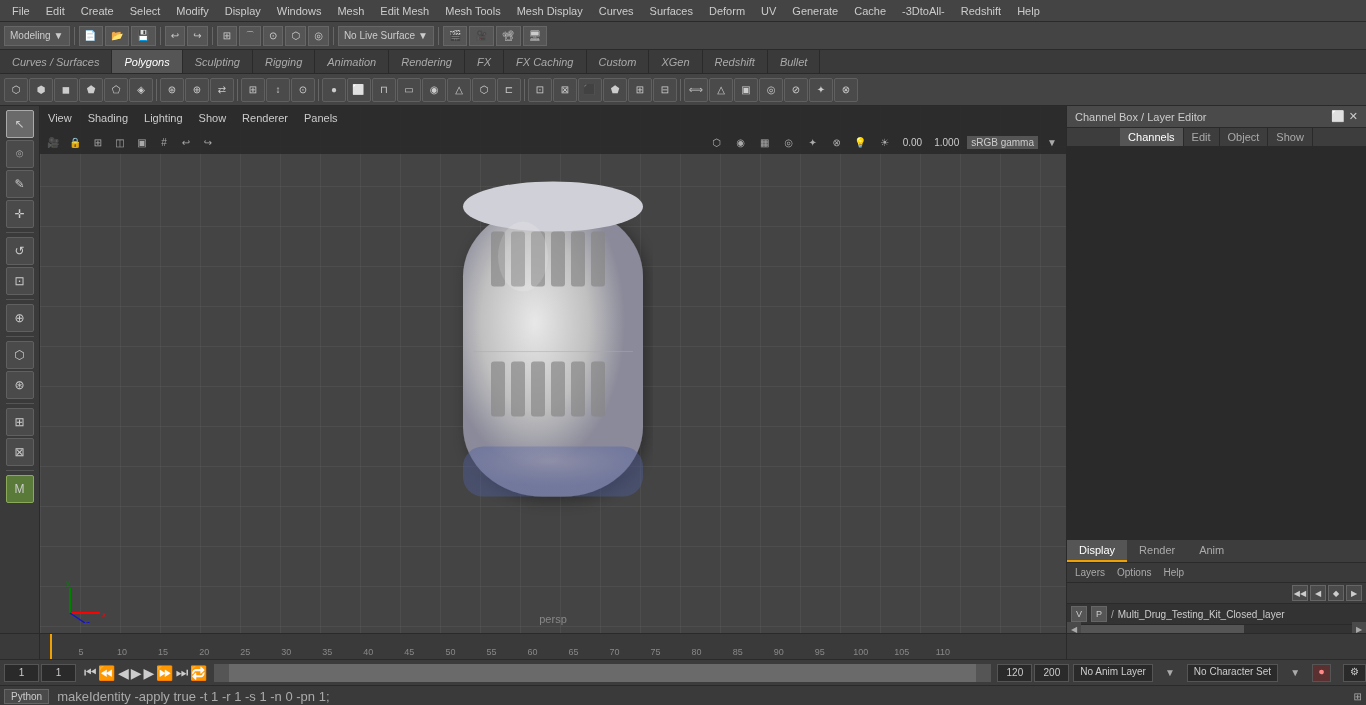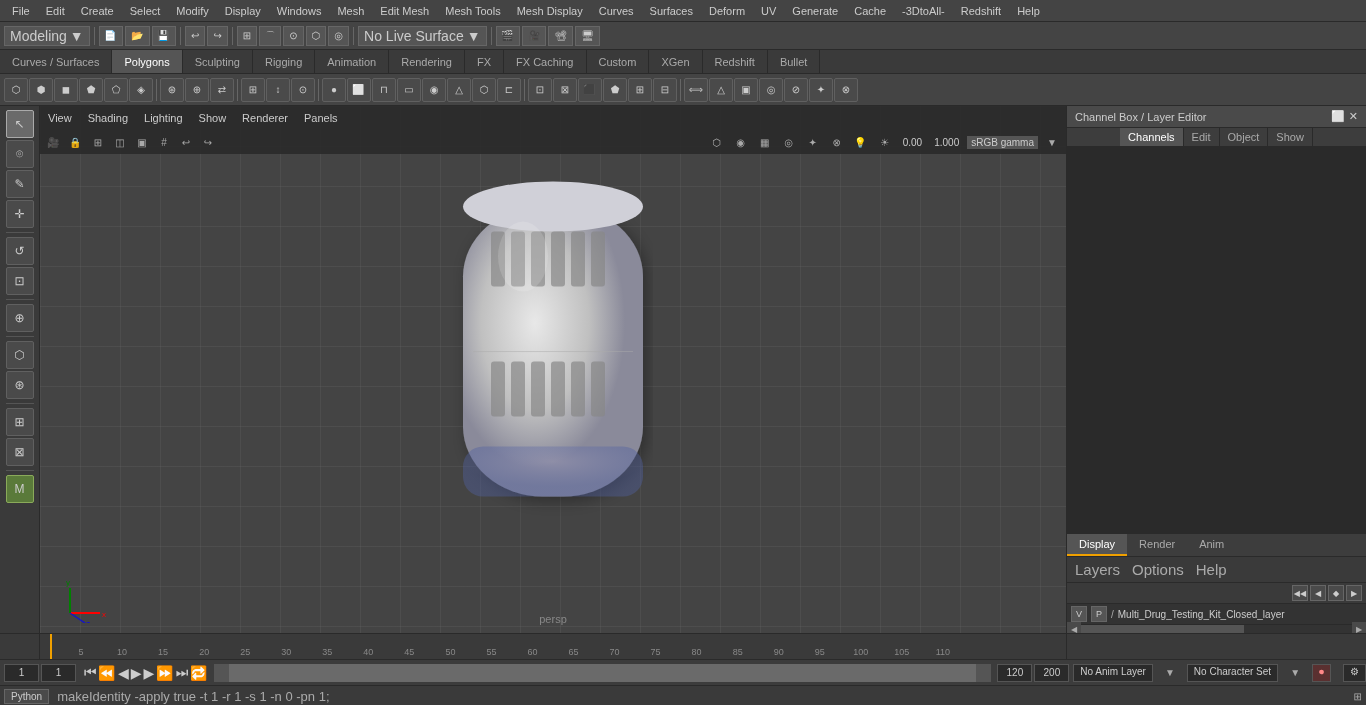--- a/index.html
+++ b/index.html
@@ -56,34 +56,35 @@
       width: 1px;
       height: 18px;
       background: #666;
       margin: 0 2px;
     }
     .toolbar-dropdown {
       background: #555;
       border: 1px solid #666;
       color: #ccc;
       padding: 1px 5px;
-      font-size: 14px;
+      font-size: 10px;
       cursor: pointer;
       height: 20px;
       display: flex;
       align-items: center;
     }
 
     
     #tab-bar {
       display: flex;
       align-items: center;
       background: #3a3a3a;
       height: 24px;
       border-bottom: 1px solid #2a2a2a;
+      font-style: italic;
     }
     .tab-item {
       padding: 4px 12px;
       cursor: pointer;
       color: #aaaaaa;
       font-size: 11px;
       border-right: 1px solid #2a2a2a;
       height: 100%;
       display: flex;
       align-items: center;
@@ -320,21 +321,21 @@
 
     #layer-submenu {
       display: flex;
       align-items: center;
       background: #3a3a3a;
       border-bottom: 1px solid #2a2a2a;
       padding: 2px 4px;
       gap: 4px;
     }
     .layer-submenu-item {
-      font-size: 15px;
+      font-size: 10px;
       color: #aaa;
       cursor: pointer;
       padding: 2px 4px;
     }
 
     #layer-controls {
       display: flex;
       align-items: center;
       justify-content: flex-end;
       background: #3a3a3a;

